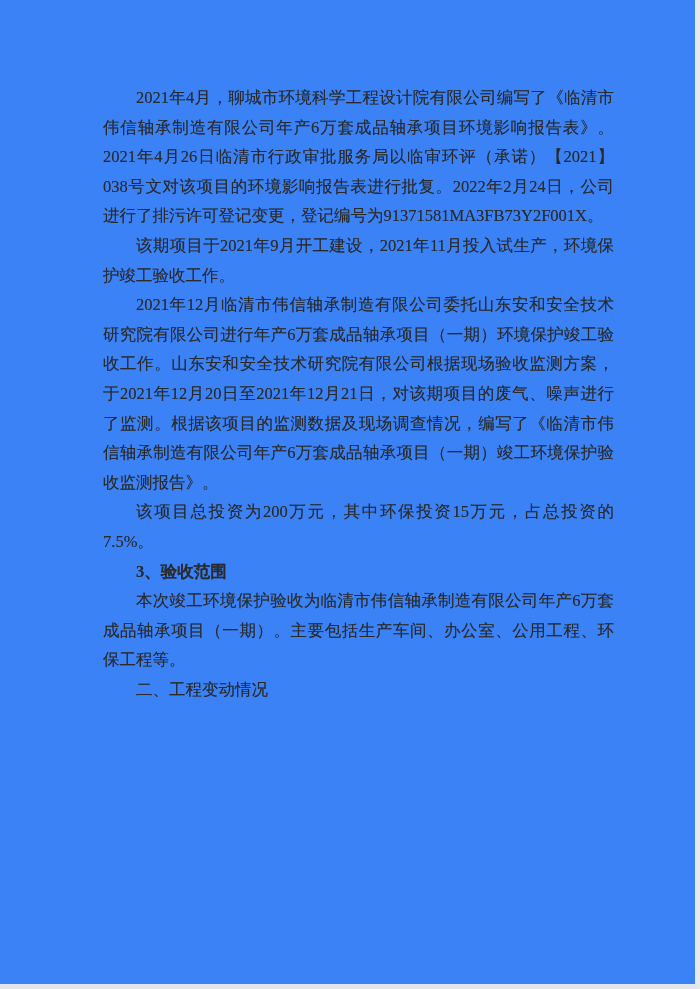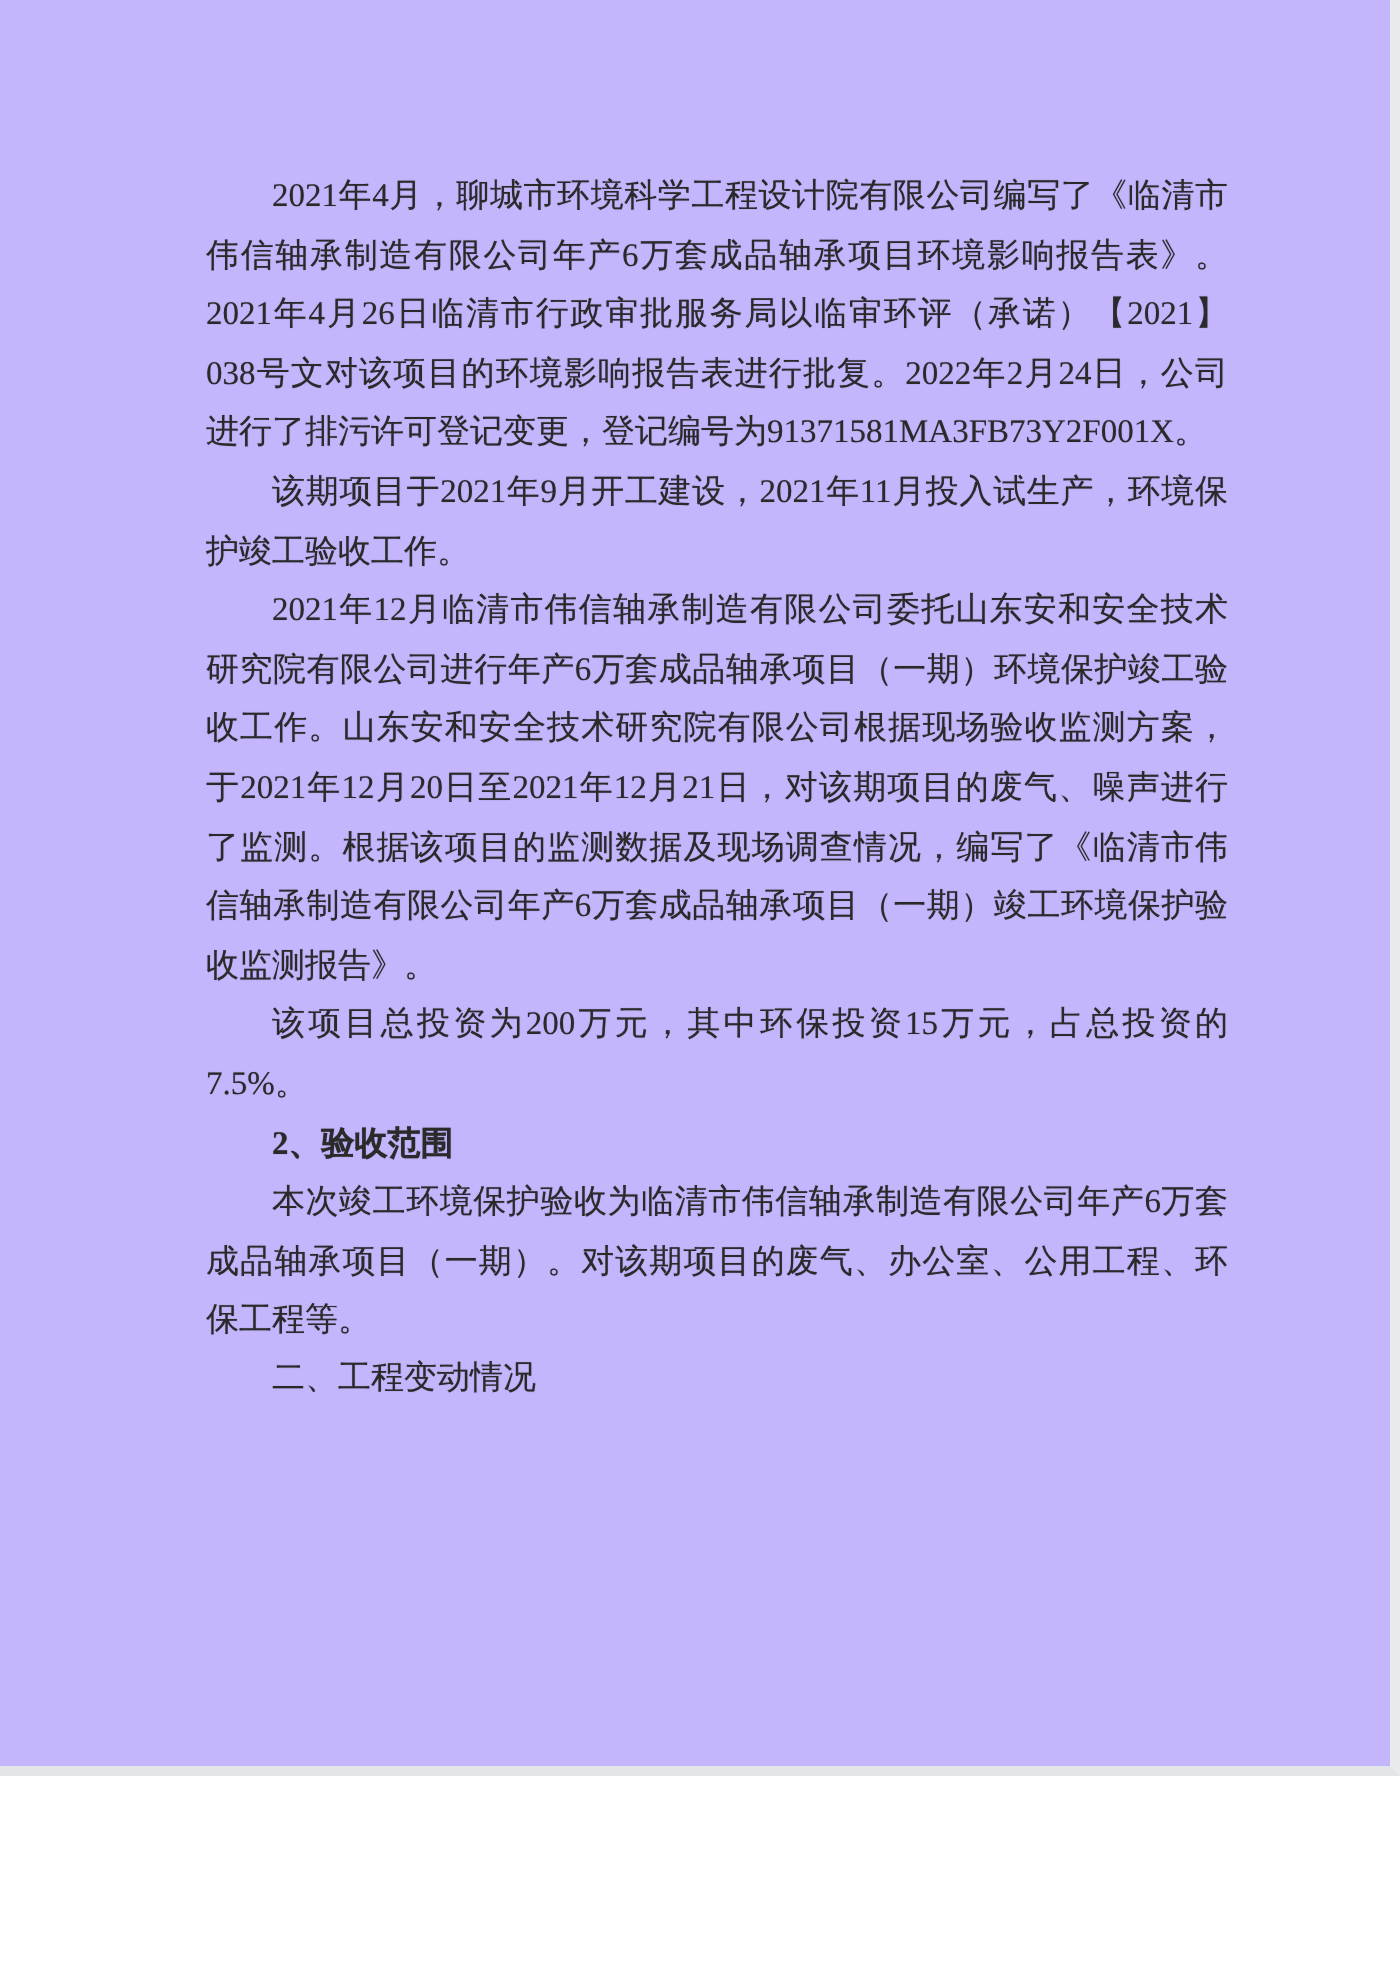--- a/index.html
+++ b/index.html
@@ -3,22 +3,22 @@
 <meta charset="utf-8">
 <style>
   html, body {
     margin: 0;
     padding: 0;
     background: #ffffff;
   }
   .page {
     position: relative;
     width: 700px;
-    height: 888px;
-    background: #c4b5fd;
+    height: 989px;
+    background: #3b82f6;
     box-sizing: border-box;
     border-right: 5px solid #e7ebee;
     border-bottom: 5px solid #e3e6e8;
     overflow: hidden;
   }
   .textblock {
     position: absolute;
     left: 103px;
     top: 83px;
     width: 511px;
@@ -44,17 +44,17 @@
 </style>
 </head>
 <body>
 
 <div class="page">
   <div class="textblock">
     <p>2021年4月，聊城市环境科学工程设计院有限公司编写了《临清市伟信轴承制造有限公司年产6万套成品轴承项目环境影响报告表》。2021年4月26日临清市行政审批服务局以临审环评（承诺）【2021】038号文对该项目的环境影响报告表进行批复。2022年2月24日，公司进行了排污许可登记变更，登记编号为91371581MA3FB73Y2F001X。</p>
     <p>该期项目于2021年9月开工建设，2021年11月投入试生产，环境保护竣工验收工作。</p>
     <p>2021年12月临清市伟信轴承制造有限公司委托山东安和安全技术研究院有限公司进行年产6万套成品轴承项目（一期）环境保护竣工验收工作。山东安和安全技术研究院有限公司根据现场验收监测方案，于2021年12月20日至2021年12月21日，对该期项目的废气、噪声进行了监测。根据该项目的监测数据及现场调查情况，编写了《临清市伟信轴承制造有限公司年产6万套成品轴承项目（一期）竣工环境保护验收监测报告》。</p>
     <p>该项目总投资为200万元，其中环保投资15万元，占总投资的7.5%。</p>
-    <p class="h-serif-bold">2、验收范围</p>
-    <p>本次竣工环境保护验收为临清市伟信轴承制造有限公司年产6万套成品轴承项目（一期）。对该期项目的废气、办公室、公用工程、环保工程等。</p>
+    <p class="h-serif-bold">3、验收范围</p>
+    <p>本次竣工环境保护验收为临清市伟信轴承制造有限公司年产6万套成品轴承项目（一期）。主要包括生产车间、办公室、公用工程、环保工程等。</p>
     <p class="h-hei-bold">二、工程变动情况</p>
   </div>
 </div>
 
 </body></html>

